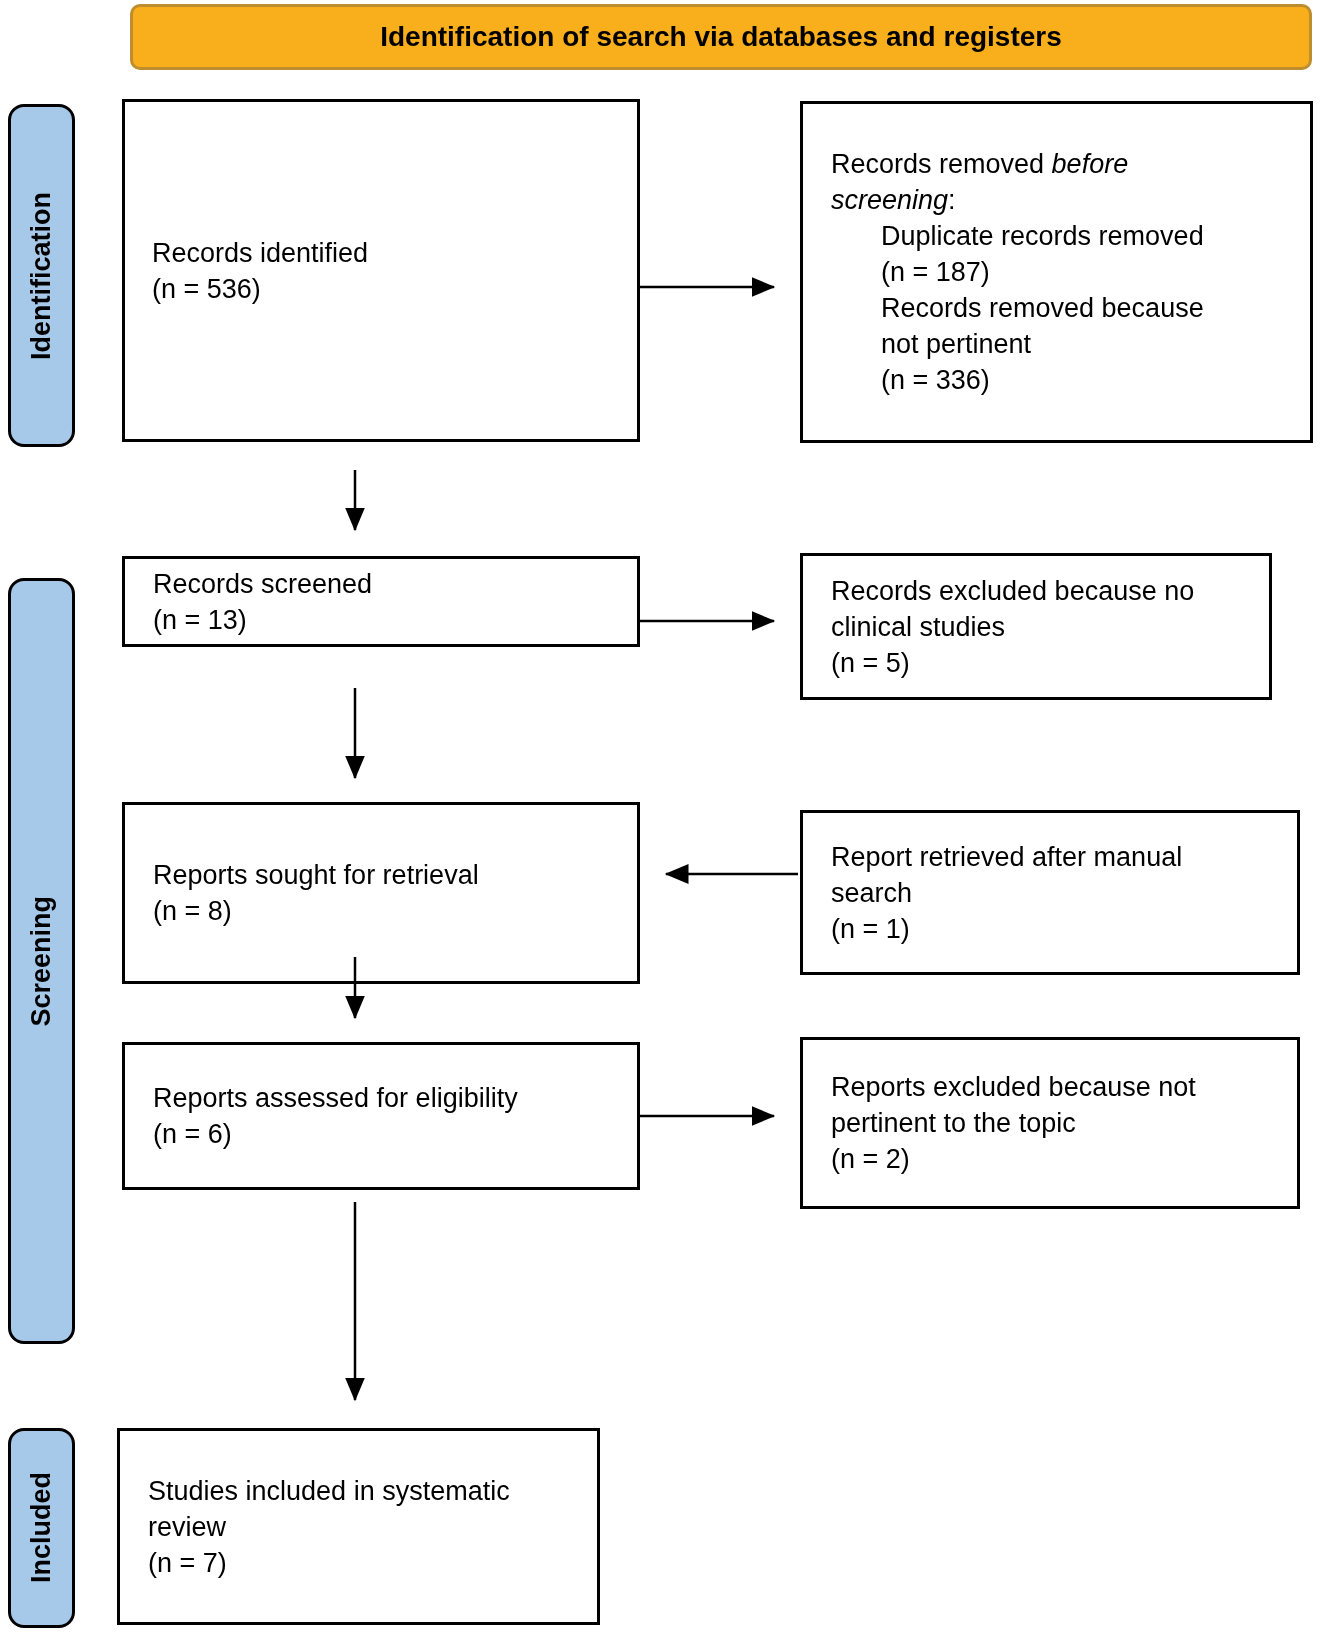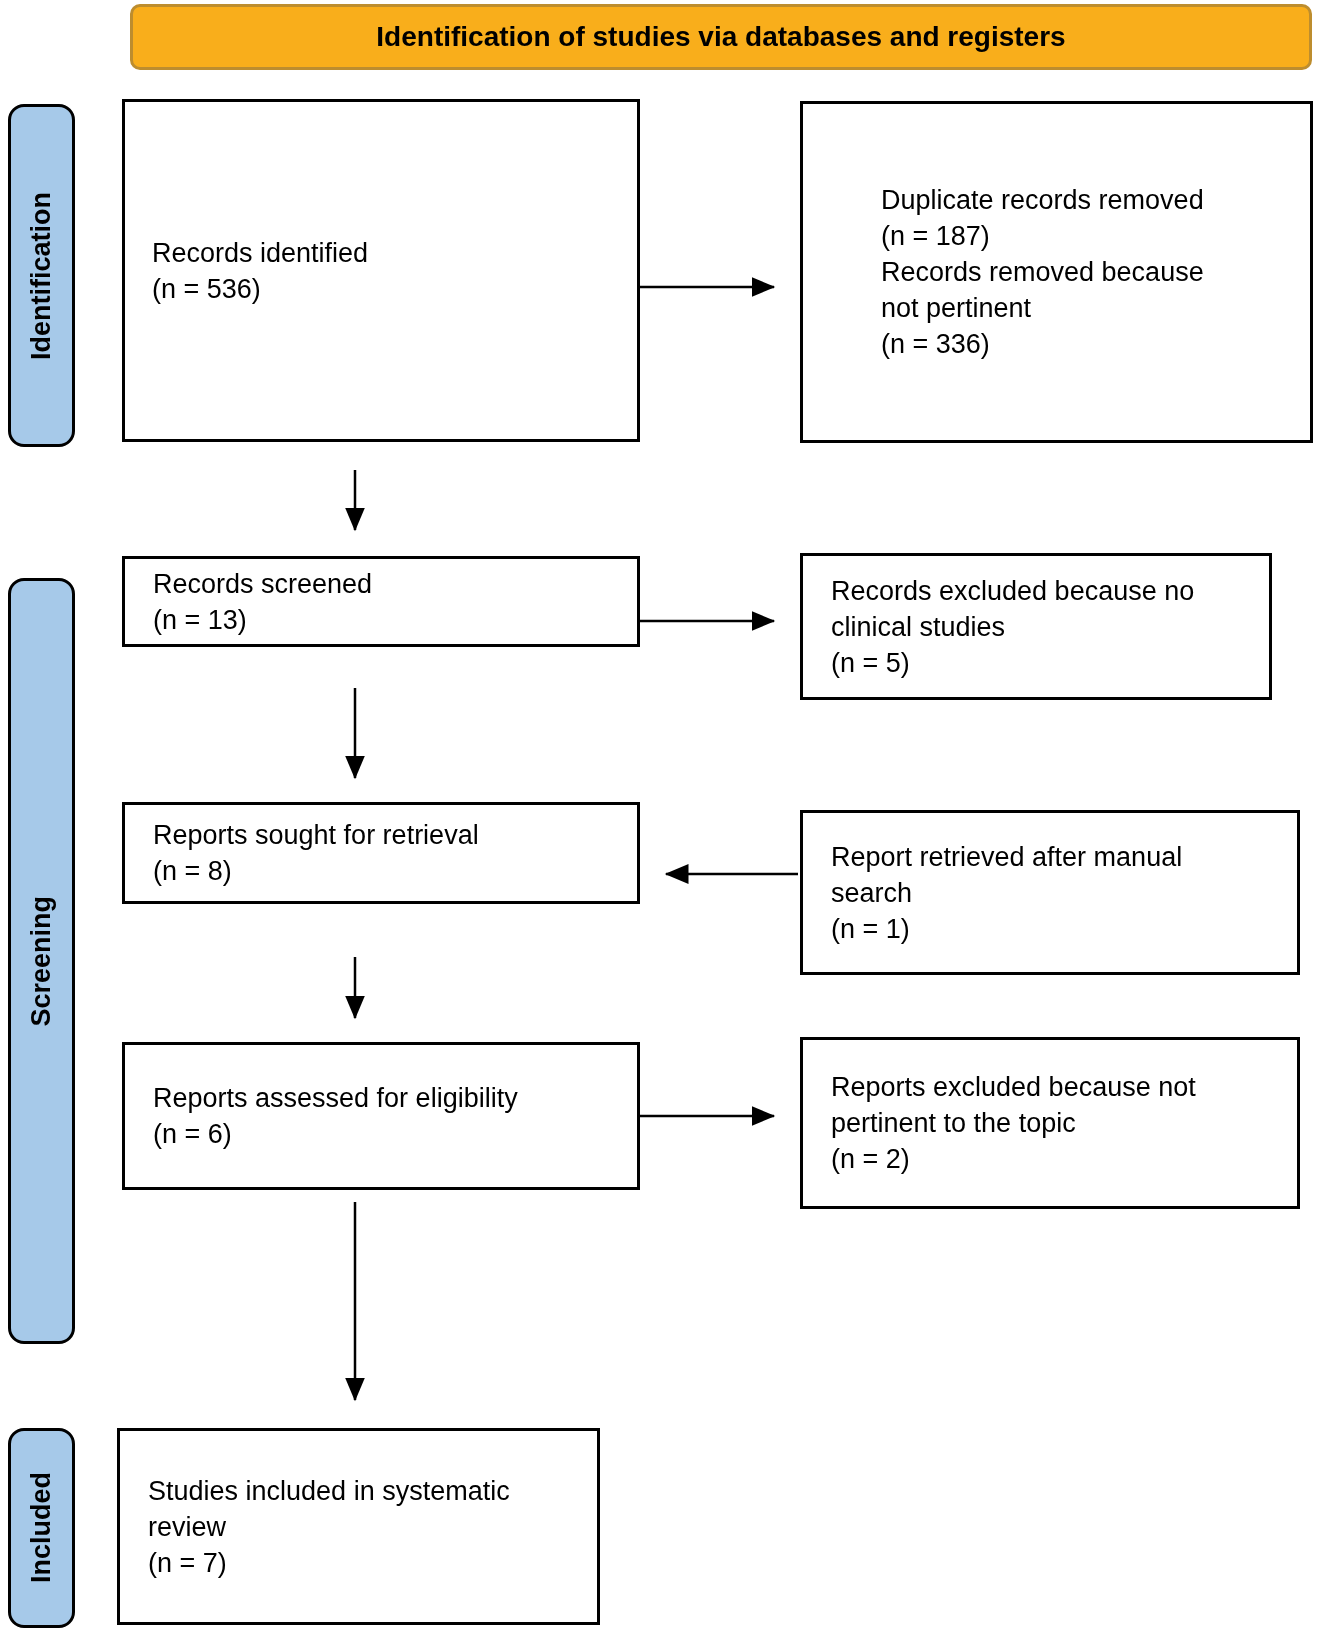--- a/index.html
+++ b/index.html
@@ -43,21 +43,21 @@
   .rbox{left:800px;}
   .reasons{margin-left:50px;}
   svg.arrows{position:absolute;left:0;top:0;}
 </style>
 </head>
 <body>
 
 <div id="canvas">
 
   <div class="banner">
-    <span>Identification of studies via databases and registers</span>
+    <span>Identification of search via databases and registers</span>
   </div>
 
   <div class="stage" style="top:104px;height:343px;">
     <span class="vlabel">Identification</span>
   </div>
   <div class="stage" style="top:578px;height:766px;">
     <span class="vlabel">Screening</span>
   </div>
   <div class="stage" style="top:1428px;height:200px;">
     <span class="vlabel">Included</span>
@@ -66,36 +66,39 @@
   <div class="box lbox" style="top:99px;height:343px;padding-left:27px;">
     <div>Records identified</div>
     <div>(n = 536)</div>
   </div>
 
   <div class="box lbox" style="top:556px;height:91px;">
     <div>Records screened</div>
     <div>(n = 13)</div>
   </div>
 
-  <div class="box lbox" style="top:802px;height:102px;">
+  <div class="box lbox" style="top:802px;height:182px;">
     <div>Reports sought for retrieval</div>
     <div>(n = 8)</div>
   </div>
 
   <div class="box lbox" style="top:1042px;height:148px;">
     <div>Reports assessed for eligibility</div>
     <div>(n = 6)</div>
   </div>
 
   <div class="box" style="left:117px;width:483px;top:1428px;height:197px;padding:0 20px 0 28px;">
     <div>Studies included in systematic review</div>
     <div>(n = 7)</div>
   </div>
 
   <div class="box rbox" style="top:101px;width:513px;height:342px;padding:0 95px 0 28px;">
+    <div>
+      <span>Records removed </span><span style="font-style:italic;">before screening</span><span>:</span>
+    </div>
     <div class="reasons">
       <div>
         <div>Duplicate records removed</div>
         <div>(n = 187)</div>
       </div>
       <div>
         <div>Records removed because not pertinent</div>
         <div>(n = 336)</div>
       </div>
     </div>

